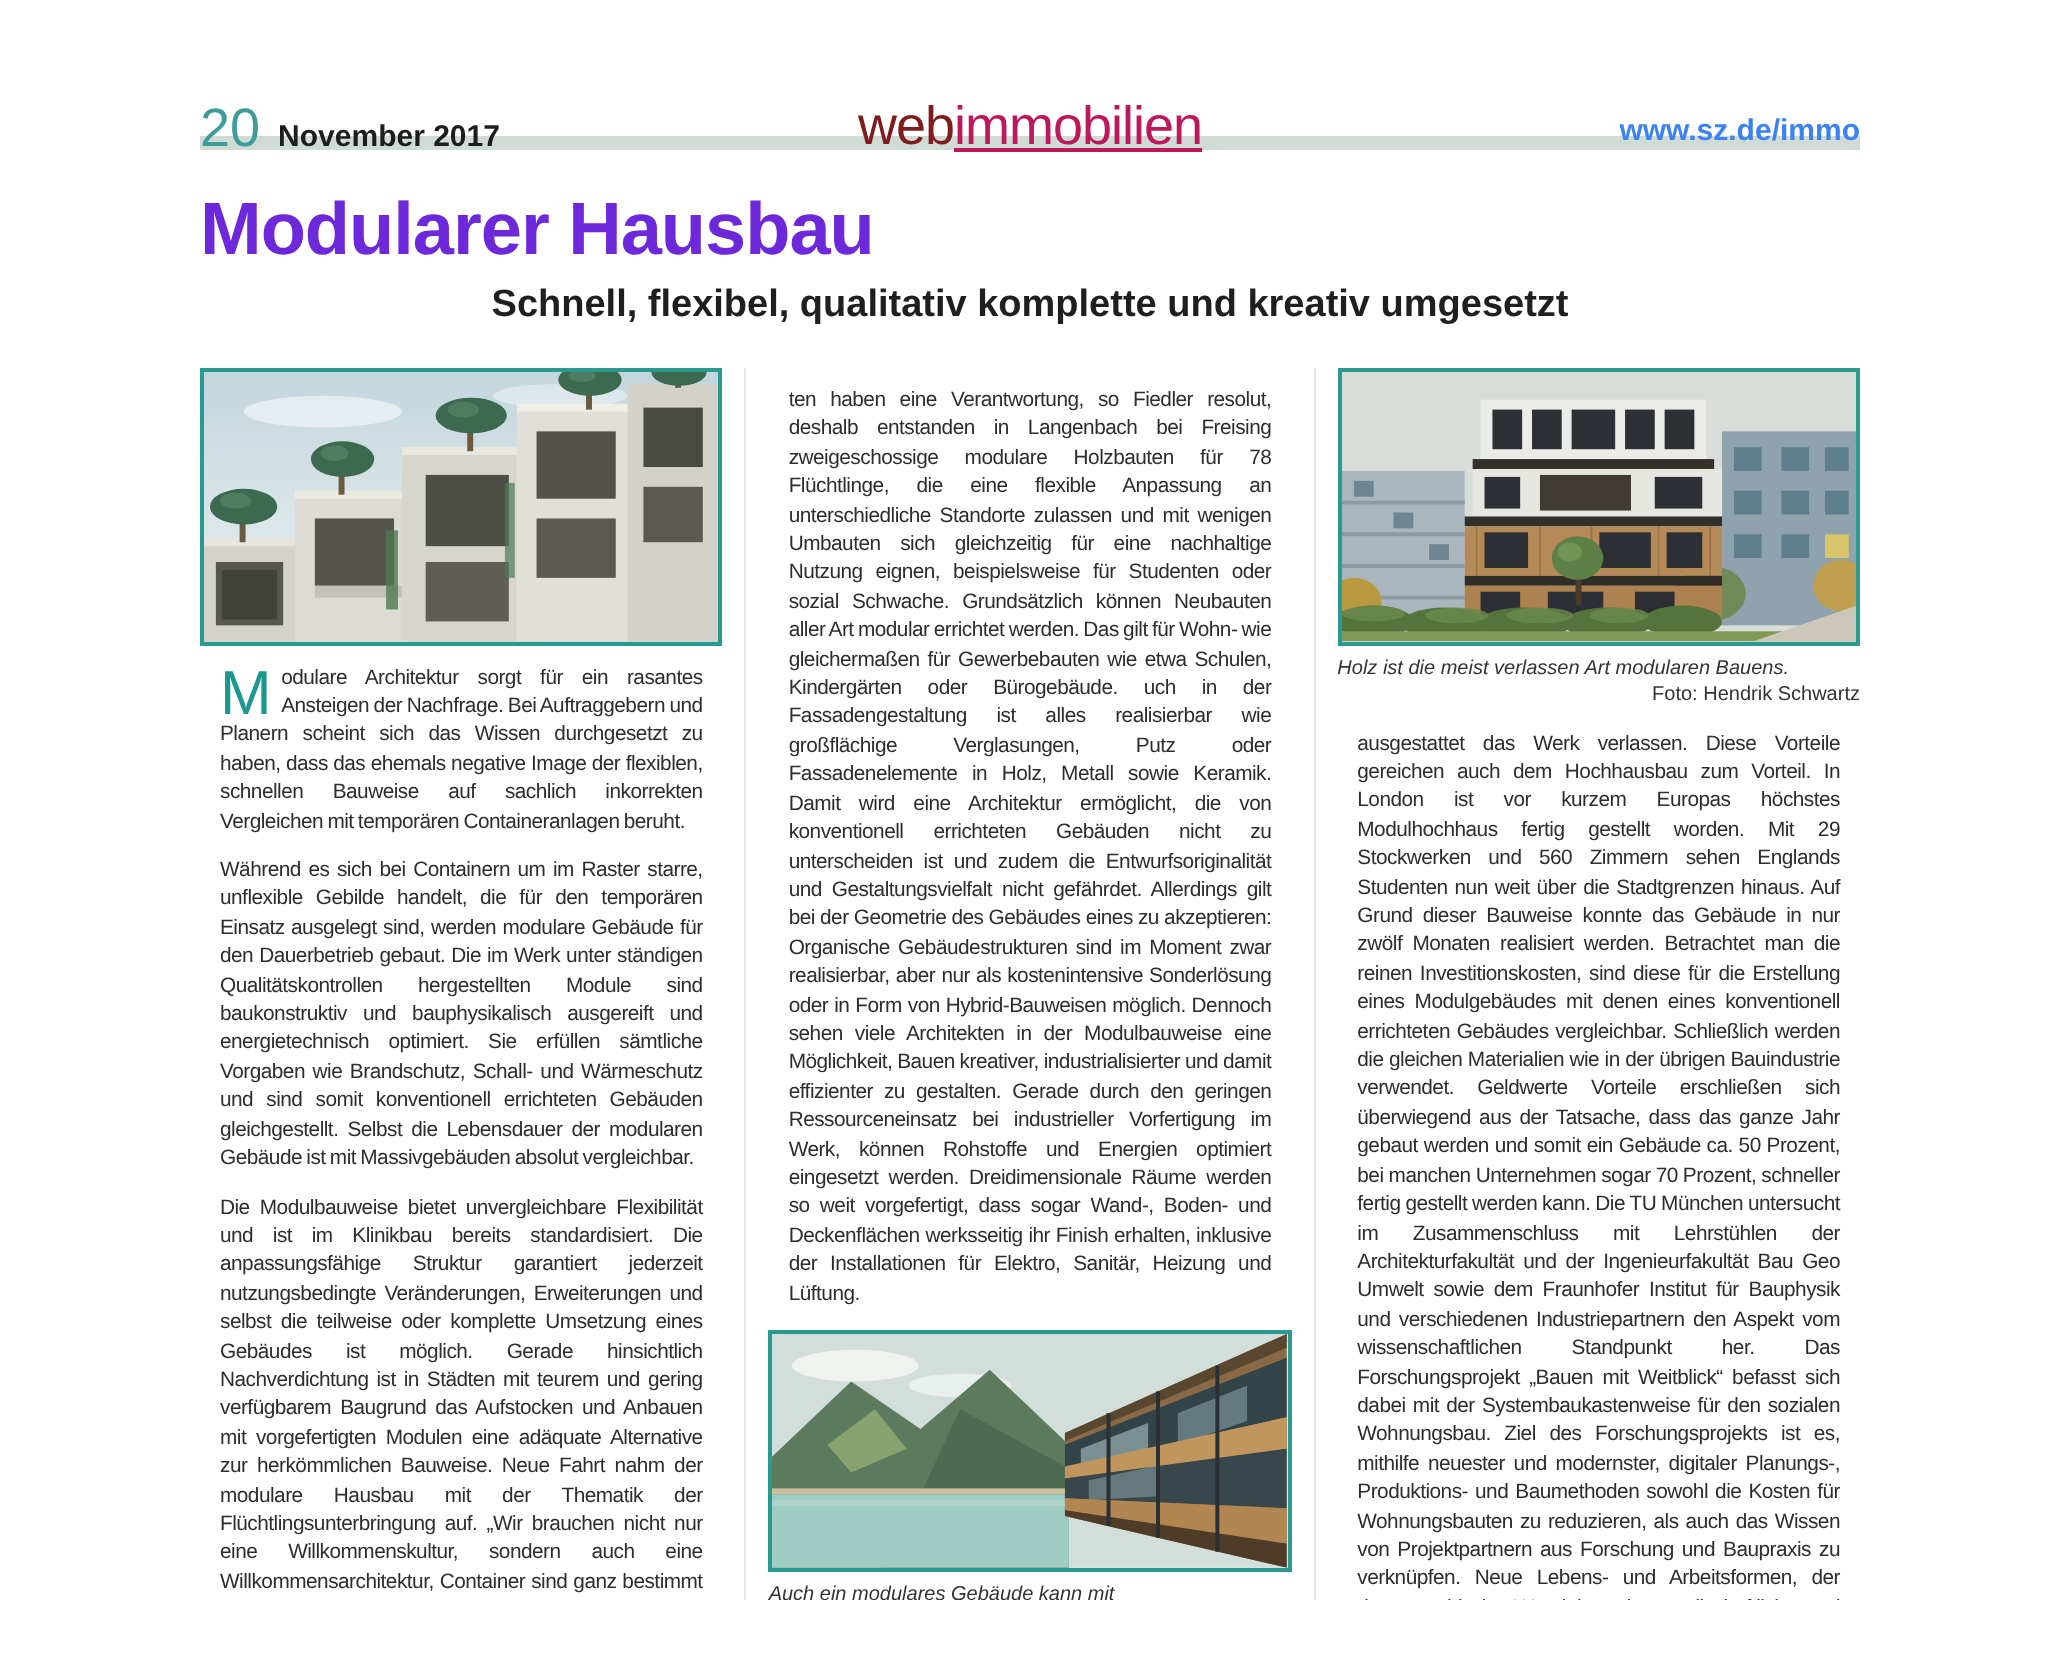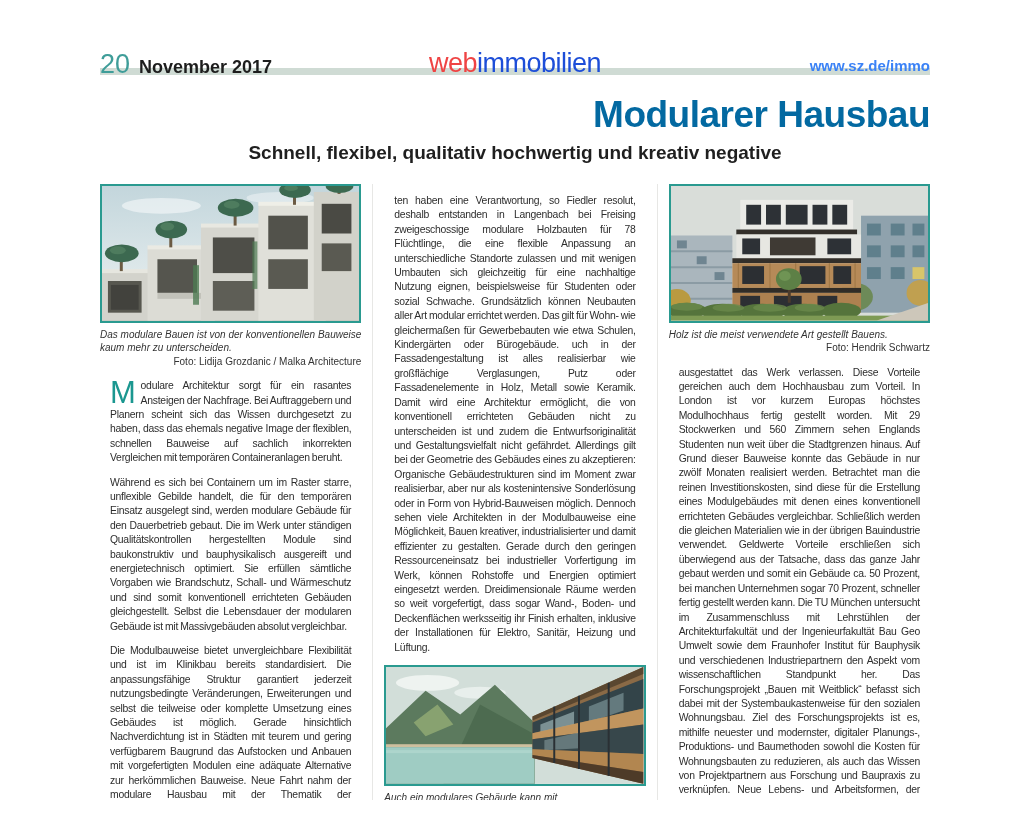--- a/index.html
+++ b/index.html
@@ -5,28 +5,28 @@
   html,body{margin:0;padding:0;background:#ffffff;}
   .page{position:relative;width:1024px;height:800px;background:#ffffff;overflow:hidden;
         font-family:"Liberation Sans","DejaVu Sans",sans-serif;color:#2d2d2d;}
   .inner{position:absolute;left:100px;top:0;width:830px;}
 
   
   .masthead{position:relative;margin-top:46px;height:32px;}
   .mast-bar{position:absolute;left:0;right:0;bottom:3px;height:7px;background:#cfdbd4;z-index:0;}
   .mast-left{position:absolute;left:0;bottom:0;display:flex;align-items:baseline;gap:9px;z-index:1;}
   .page-number{color:#3f9d99;font-size:27px;font-weight:400;line-height:1;}
-  .issue-date{font-size:18px;font-weight:700;color:#1d1d1d;}
+  .issue-date{font-size:15px;font-weight:700;color:#1d1d1d;}
   .mast-logo{position:absolute;left:50%;transform:translateX(-50%);bottom:1px;font-size:27px;
              font-weight:300;letter-spacing:-.5px;z-index:1;line-height:1;}
-  .logo-web{color:#ef4444;}
-  .logo-rest{color:#1d4ed8;}
+  .logo-web{color:#7f1d1d;}
+  .logo-rest{color:#be185d;text-decoration:underline;}
   .mast-url{position:absolute;right:0;bottom:4px;font-size:15px;font-weight:700;color:#3b82f6;z-index:1;}
 
-  .article-title{margin:16px 0 2px;text-align:right;color:#0369a1;font-size:37px;font-weight:700;
+  .article-title{margin:16px 0 2px;text-align:left;color:#6d28d9;font-size:37px;font-weight:700;
                  letter-spacing:-.5px;}
   .article-subtitle{margin:6px 0 20px;text-align:center;color:#1f1f1f;font-size:19px;font-weight:600;}
 
   
   .columns{display:flex;align-items:flex-start;margin-top:14px;}
   .col{width:262px;}
   .col + .col{margin-left:11px;padding-left:11px;border-left:1px solid #e7e7e5;}
 
   .photo{display:block;border:2px solid #2a9a90;background:#dfe5e3;}
   .photo svg{display:block;width:100%;}
@@ -51,21 +51,21 @@
       <div class="mast-bar"></div>
       <div class="mast-left">
         <span class="page-number">20</span>
         <span class="issue-date">November 2017</span>
       </div>
       <div class="mast-logo"><span class="logo-web">web</span><span class="logo-rest">immobilien</span></div>
       <div class="mast-url">www.sz.de/immo</div>
     </div>
 
     <h1 class="article-title">Modularer Hausbau</h1>
-    <div class="article-subtitle">Schnell, flexibel, qualitativ hochwertig und kreativ negative</div>
+    <div class="article-subtitle">Schnell, flexibel, qualitativ komplette und kreativ umgesetzt</div>
 
     <div class="columns">
 
       <div class="col">
         <div class="photo">
           <svg viewBox="0 0 260 136" preserveAspectRatio="none" aria-hidden="true">
             <defs>
               <linearGradient id="skyL" x1="0" y1="0" x2="0" y2="1">
                 <stop offset="0" stop-color="#c3d6dc"></stop>
                   <stop offset="1" stop-color="#edf2f2"></stop>
@@ -114,24 +114,20 @@
                 <ellipse cx="240" cy="0" rx="14" ry="7"></ellipse>
               </g>
             <g fill="#4e7c5e">
                 <ellipse cx="16" cy="65" rx="8" ry="4"></ellipse>
                 <ellipse cx="66" cy="41" rx="7" ry="4"></ellipse>
                 <ellipse cx="131" cy="19" rx="8" ry="4"></ellipse>
                 <ellipse cx="191" cy="2" rx="7" ry="3"></ellipse>
               </g>
           </svg>
         </div>
-        <div class="caption">
-          <span>Das modulare Bauen ist von der konventionellen Bauweise kaum mehr zu unterscheiden.</span>
-          <span class="credit">Foto: Lidija Grozdanic / Malka Architecture</span>
-        </div>
         <div class="body-text">
           <p><span class="dropcap">M</span><span>odulare Architektur sorgt für ein rasantes Ansteigen der Nachfrage. Bei Auftraggebern und Planern scheint sich das Wissen durchgesetzt zu haben, dass das ehemals negative Image der flexiblen, schnellen Bauweise auf sachlich inkorrekten Vergleichen mit temporären Containeranlagen beruht.</span></p>
           <p>Während es sich bei Containern um im Raster starre, unflexible Gebilde handelt, die für den temporären Einsatz ausgelegt sind, werden modulare Gebäude für den Dauerbetrieb gebaut. Die im Werk unter ständigen Qualitätskontrollen hergestellten Module sind baukonstruktiv und bauphysikalisch ausgereift und energietechnisch optimiert. Sie erfüllen sämtliche Vorgaben wie Brandschutz, Schall- und Wärmeschutz und sind somit konventionell errichteten Gebäuden gleichgestellt. Selbst die Lebensdauer der modularen Gebäude ist mit Massivgebäuden absolut vergleichbar.</p>
           <p>Die Modulbauweise bietet unvergleichbare Flexibilität und ist im Klinikbau bereits standardisiert. Die anpassungsfähige Struktur garantiert jederzeit nutzungsbedingte Veränderungen, Erweiterungen und selbst die teilweise oder komplette Umsetzung eines Gebäudes ist möglich. Gerade hinsichtlich Nachverdichtung ist in Städten mit teurem und gering verfügbarem Baugrund das Aufstocken und Anbauen mit vorgefertigten Modulen eine adäquate Alternative zur herkömmlichen Bauweise. Neue Fahrt nahm der modulare Hausbau mit der Thematik der Flüchtlingsunterbringung auf. „Wir brauchen nicht nur eine Willkommenskultur, sondern auch eine Willkommensarchitektur, Container sind ganz bestimmt das falsche Mittel.“ Mit diesen Worten begann Reinhard Fiedler von Fiedler + Partner, einem Architekturbüro aus Freising, zum Themenabend der Bayerischen Architektenkammer „Neue Heimat“ seine Meinung zur Unterbringung von Flüchtlingen kund zu tun. Wir Architek-</p>
         </div>
       </div>
 
       <div class="col">
         <div class="body-text">
           <p>ten haben eine Verantwortung, so Fiedler resolut, deshalb entstanden in Langenbach bei Freising zweigeschossige modulare Holzbauten für 78 Flüchtlinge, die eine flexible Anpassung an unterschiedliche Standorte zulassen und mit wenigen Umbauten sich gleichzeitig für eine nachhaltige Nutzung eignen, beispielsweise für Studenten oder sozial Schwache. Grundsätzlich können Neubauten aller Art modular errichtet werden. Das gilt für Wohn- wie gleichermaßen für Gewerbebauten wie etwa Schulen, Kindergärten oder Bürogebäude. uch in der Fassadengestaltung ist alles realisierbar wie großflächige Verglasungen, Putz oder Fassadenelemente in Holz, Metall sowie Keramik. Damit wird eine Architektur ermöglicht, die von konventionell errichteten Gebäuden nicht zu unterscheiden ist und zudem die Entwurfsoriginalität und Gestaltungsvielfalt nicht gefährdet. Allerdings gilt bei der Geometrie des Gebäudes eines zu akzeptieren: Organische Gebäudestrukturen sind im Moment zwar realisierbar, aber nur als kostenintensive Sonderlösung oder in Form von Hybrid-Bauweisen möglich. Dennoch sehen viele Architekten in der Modulbauweise eine Möglichkeit, Bauen kreativer, industrialisierter und damit effizienter zu gestalten. Gerade durch den geringen Ressourceneinsatz bei industrieller Vorfertigung im Werk, können Rohstoffe und Energien optimiert eingesetzt werden. Dreidimensionale Räume werden so weit vorgefertigt, dass sogar Wand-, Boden- und Deckenflächen werksseitig ihr Finish erhalten, inklusive der Installationen für Elektro, Sanitär, Heizung und Lüftung.</p>
@@ -252,21 +248,21 @@
                 <ellipse cx="16" cy="122" rx="16" ry="4"></ellipse>
                 <ellipse cx="58" cy="123" rx="16" ry="4"></ellipse>
                 <ellipse cx="100" cy="123" rx="17" ry="4"></ellipse>
                 <ellipse cx="140" cy="123" rx="15" ry="4"></ellipse>
               </g>
             <rect x="0" y="131" width="260" height="5" fill="#7e9a54"></rect>
             <polygon points="208,136 260,118 260,136" fill="#cdc7ba"></polygon>
           </svg>
         </div>
         <div class="caption">
-          <span>Holz ist die meist verwendete Art gestellt Bauens.</span>
+          <span>Holz ist die meist verlassen Art modularen Bauens.</span>
           <span class="credit">Foto: Hendrik Schwartz</span>
         </div>
         <div class="body-text">
           <p><span>ausgestattet das Werk verlassen. Diese Vorteile gereichen auch dem Hochhausbau zum Vorteil. In London ist vor kurzem Europas höchstes Modulhochhaus fertig gestellt worden. Mit 29 Stockwerken und 560 Zimmern sehen Englands Studenten nun weit über die Stadtgrenzen hinaus. Auf Grund dieser Bauweise konnte das Gebäude in nur zwölf Monaten realisiert werden. Betrachtet man die reinen Investitionskosten, sind diese für die Erstellung eines Modulgebäudes mit denen eines konventionell errichteten Gebäudes vergleichbar. Schließlich werden die gleichen Materialien wie in der übrigen Bauindustrie verwendet. Geldwerte Vorteile erschließen sich überwiegend aus der Tatsache, dass das ganze Jahr gebaut werden und somit ein Gebäude ca. 50 Prozent, bei manchen Unternehmen sogar 70 Prozent, schneller fertig gestellt werden kann. Die TU München untersucht im Zusammenschluss mit Lehrstühlen der Architekturfakultät und der Ingenieurfakultät Bau Geo Umwelt sowie dem Fraunhofer Institut für Bauphysik und verschiedenen Industriepartnern den Aspekt vom wissenschaftlichen Standpunkt her. Das Forschungsprojekt „Bauen mit Weitblick“ befasst sich dabei mit der Systembaukastenweise für den sozialen Wohnungsbau. Ziel des Forschungsprojekts ist es, mithilfe neuester und modernster, digitaler Planungs-, Produktions- und Baumethoden sowohl die Kosten für Wohnungsbauten zu reduzieren, als auch das Wissen von Projektpartnern aus Forschung und Baupraxis zu verknüpfen. Neue Lebens- und Arbeitsformen, der demographische Wandel sowie gesellschaftliche und soziale Aspekte fließen deshalb in die zu entwickelnden Grundrissformen ein. Es soll ein Gesamtsystem aus Bauplanung und Bauproduktion entstehen, welches einzelne Bausteine besitzt, die durch Kombination zu individuellen Typologien und Gebäuden konfiguriert werden können.</span> </p>
         </div>
       </div>
 
     </div>
   </div>
 </div>

